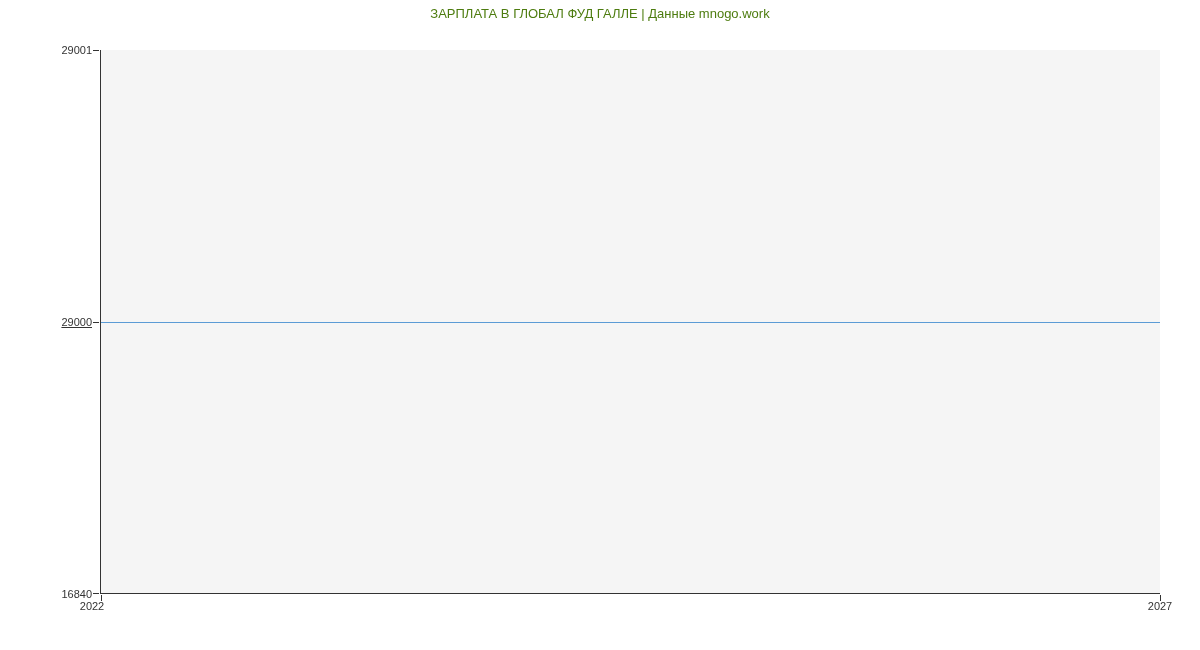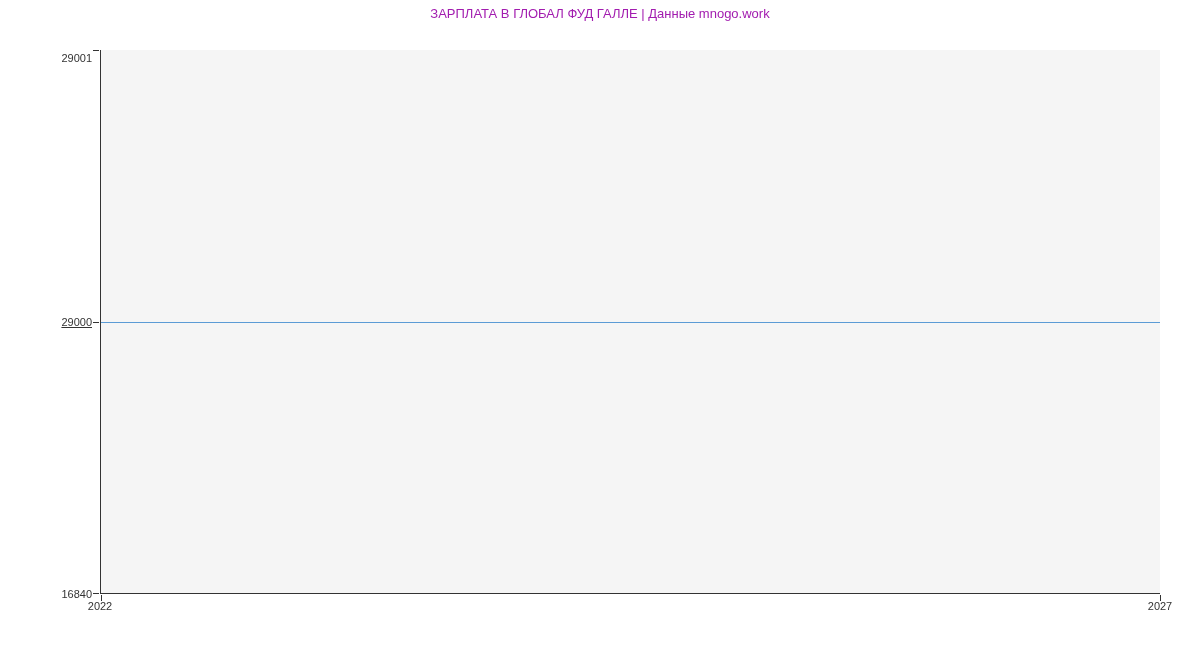--- a/index.html
+++ b/index.html
@@ -10,21 +10,21 @@
       font-family: Arial, Helvetica, sans-serif;
       position: relative;
     }
     .chart-title {
       position: absolute;
       top: 6px;
       left: 0;
       right: 0;
       text-align: center;
       font-size: 13px;
-      color: #a21caf;
+      color: #4d7c0f;
     }
     .plot-area {
       position: absolute;
       left: 100px;
       top: 50px;
       width: 1060px;
       height: 544px;
       background: #f5f5f5;
       border-left: 1px solid #333;
       border-bottom: 1px solid #333;
@@ -82,18 +82,18 @@
 <div class="plot-area">
   <div class="gridline-h" style="top:272px;"></div>
   <div class="data-line" style="top:272px;"></div>
   <div class="y-tick" style="top:0px;"></div>
   <div class="y-tick" style="top:272px;"></div>
   <div class="y-tick" style="top:543px;"></div>
   <div class="x-tick" style="left:0px;"></div>
   <div class="x-tick" style="left:1059px;"></div>
 </div>
 
-<div class="y-label" style="top:58px;text-align:right;">29001</div>
+<div class="y-label" style="top:50px;text-align:right;">29001</div>
 <div class="y-label" style="top:322px;text-decoration:underline;">29000</div>
 <div class="y-label" style="top:594px;">16840</div>
 
-<div class="x-label" style="left:100px;">2022</div>
+<div class="x-label" style="left:92px;">2022</div>
 <div class="x-label" style="left:1160px;">2027</div>
 
 </body></html>

